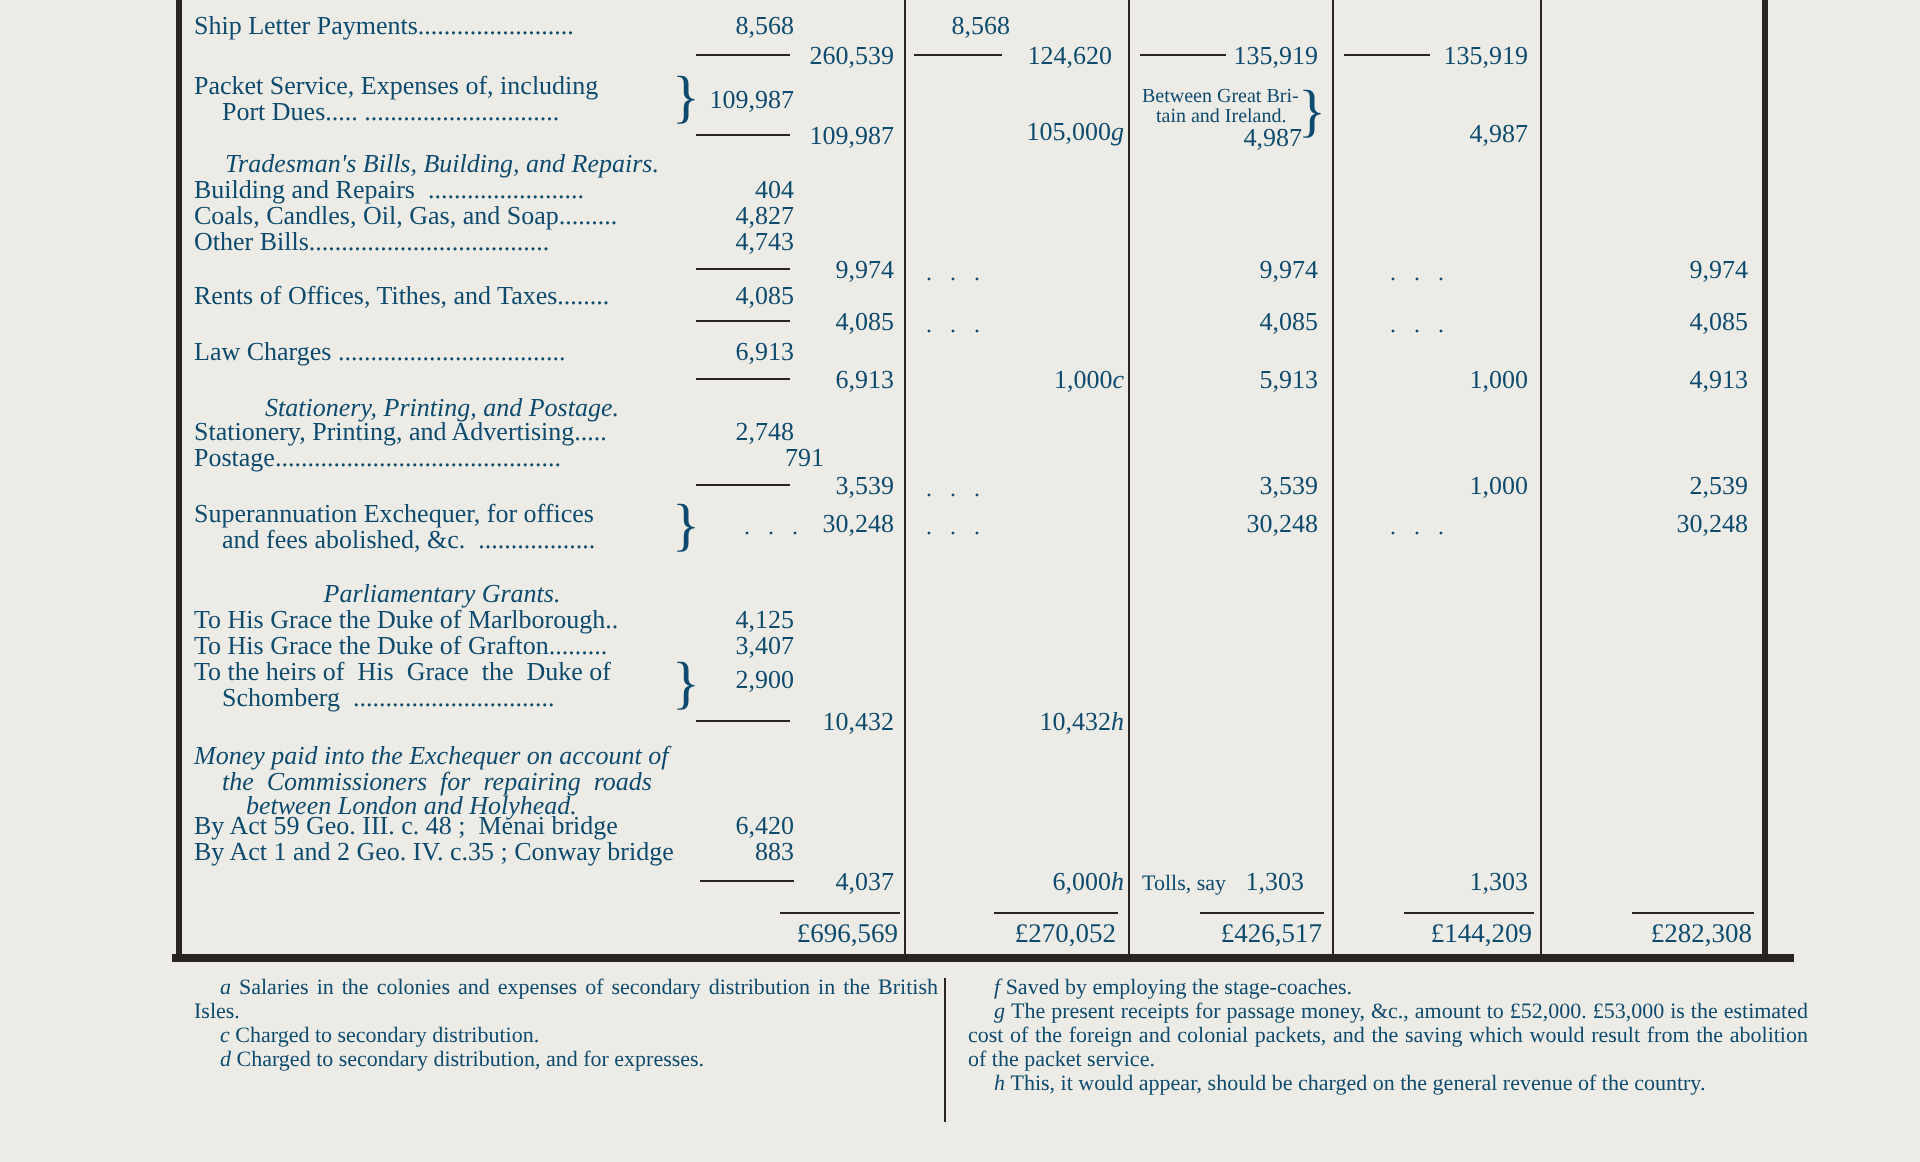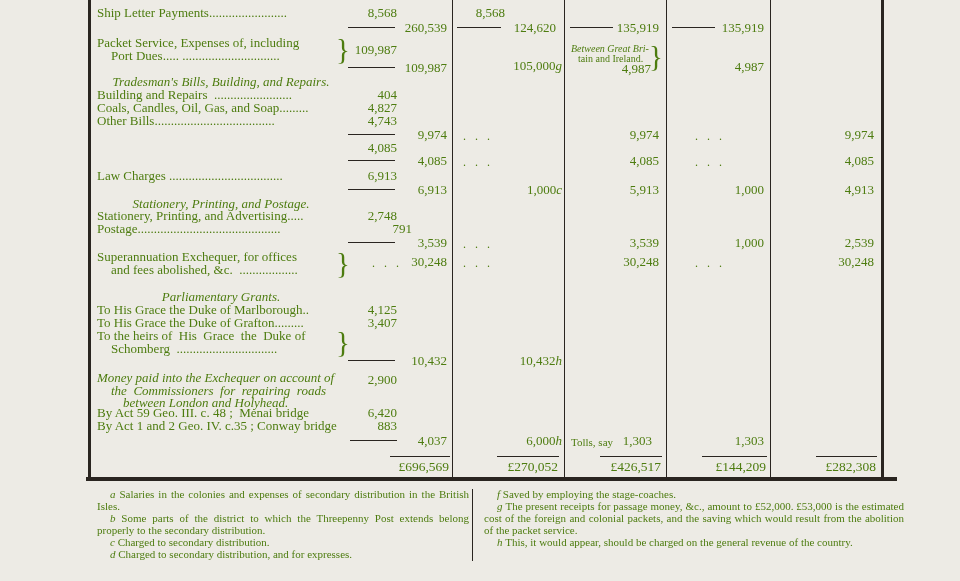--- a/index.html
+++ b/index.html
@@ -1,18 +1,18 @@
 <!DOCTYPE html>
 <html><head>
 <meta charset="utf-8">
 <style>
   html,body{margin:0;padding:0;background:#d8d6d0;}
   .page{
     position:relative;width:960px;height:581px;background:#edebe5;
-    font-family:"Liberation Serif","DejaVu Serif",serif;color:#4d7c0f;
+    font-family:"Liberation Serif","DejaVu Serif",serif;color:#0c4a6e;
     overflow:hidden;
   }
   .t{position:absolute;white-space:pre;font-size:13px;line-height:13px;}
   .rt{position:absolute;white-space:pre;font-size:13px;line-height:13px;text-align:right;}
   .it{font-style:italic;}
   .ctr{width:252px;left:95px;text-align:center;}
   .sm{font-size:10px;line-height:10.5px;}
   .dots{letter-spacing:9px;font-size:12px;}
   .dash{position:absolute;height:1px;background:#2a2520;}
   .hr{position:absolute;background:#2a2520;}
@@ -47,40 +47,41 @@
   <div class="dash" style="left:672px;top:27px;width:43px;"></div>
   <div class="rt" style="right:196px;top:21px;">135,919</div>
 
   <div class="t" style="left:97px;top:36px;">Packet Service, Expenses of, including</div>
   <div class="t" style="left:111px;top:49px;">Port Dues..... ..............................</div>
   <div class="brace" style="left:336px;top:34px;">}</div>
   <div class="rt" style="right:563px;top:43px;">109,987</div>
   <div class="dash" style="left:348px;top:67px;width:47px;"></div>
   <div class="rt" style="right:513px;top:61px;">109,987</div>
   <div class="rt" style="right:398px;top:59px;"><span>105,000</span><i>g</i></div>
-  <div class="t sm" style="left:571px;top:44px;font-style:italic;">Between Great Bri-</div>
+  <div class="t sm" style="left:571px;top:44px;">Between Great Bri-</div>
   <div class="t sm" style="left:578px;top:54px;">tain and Ireland.</div>
   <div class="rt" style="right:309px;top:62px;">4,987</div>
   <div class="brace" style="left:649px;top:41px;">}</div>
   <div class="rt" style="right:196px;top:60px;">4,987</div>
 
   <div class="t" style="left:97px;top:88px;">Building and Repairs  ........................</div>
   <div class="t it ctr" style="top:75px;">Tradesman's Bills, Building, and Repairs.</div>
   <div class="rt" style="right:563px;top:88px;">404</div>
   <div class="t" style="left:97px;top:101px;">Coals, Candles, Oil, Gas, and Soap.........</div>
   <div class="rt" style="right:563px;top:101px;">4,827</div>
   <div class="t" style="left:97px;top:114px;">Other Bills.....................................</div>
   <div class="rt" style="right:563px;top:114px;text-align:center;">4,743</div>
   <div class="dash" style="left:348px;top:134px;width:47px;"></div>
   <div class="rt" style="right:513px;top:128px;">9,974</div>
   <div class="t dots" style="left:463px;top:130px;">...</div>
   <div class="rt" style="right:301px;top:128px;">9,974</div>
   <div class="t dots" style="left:695px;top:130px;">...</div>
   <div class="rt" style="right:86px;top:128px;">9,974</div>
 
+  <div class="t" style="left:97px;top:141px;">Rents of Offices, Tithes, and Taxes........</div>
   <div class="rt" style="right:563px;top:141px;">4,085</div>
   <div class="dash" style="left:348px;top:160px;width:47px;"></div>
   <div class="rt" style="right:513px;top:154px;">4,085</div>
   <div class="t dots" style="left:463px;top:156px;">...</div>
   <div class="rt" style="right:301px;top:154px;">4,085</div>
   <div class="t dots" style="left:695px;top:156px;">...</div>
   <div class="rt" style="right:86px;top:154px;">4,085</div>
 
   <div class="t" style="left:97px;top:169px;">Law Charges ...................................</div>
   <div class="rt" style="right:563px;top:169px;">6,913</div>
@@ -114,21 +115,21 @@
   <div class="rt" style="right:86px;top:255px;">30,248</div>
 
   <div class="t it ctr" style="top:290px;">Parliamentary Grants.</div>
   <div class="t" style="left:97px;top:303px;">To His Grace the Duke of Marlborough..</div>
   <div class="rt" style="right:563px;top:303px;">4,125</div>
   <div class="t" style="left:97px;top:316px;">To His Grace the Duke of Grafton.........</div>
   <div class="rt" style="right:563px;top:316px;">3,407</div>
   <div class="t" style="left:97px;top:329px;">To the heirs of  His  Grace  the  Duke of</div>
   <div class="t" style="left:111px;top:342px;">Schomberg  ...............................</div>
   <div class="brace" style="left:336px;top:327px;">}</div>
-  <div class="rt" style="right:563px;top:333px;margin-top:40px;">2,900</div>
+  <div class="rt" style="right:563px;top:333px;">2,900</div>
   <div class="dash" style="left:348px;top:360px;width:47px;"></div>
   <div class="rt" style="right:513px;top:354px;">10,432</div>
   <div class="rt" style="right:398px;top:354px;"><span>10,432</span><i>h</i></div>
 
   <div class="t it" style="left:97px;top:371px;">Money paid into the Exchequer on account of</div>
   <div class="t it" style="left:111px;top:384px;">the  Commissioners  for  repairing  roads</div>
   <div class="t it" style="left:111px;top:396px;margin-left:12px;">between London and Holyhead.</div>
   <div class="t" style="left:97px;top:406px;">By Act 59 Geo. III. c. 48 ;  Menai bridge</div>
   <div class="rt" style="right:563px;top:406px;">6,420</div>
   <div class="t" style="left:97px;top:419px;">By Act 1 and 2 Geo. IV. c.35 ; Conway bridge</div>
@@ -148,21 +149,20 @@
   <div class="rt tot" style="right:511px;top:460px;">£696,569</div>
   <div class="rt tot" style="right:402px;top:460px;">£270,052</div>
   <div class="rt tot" style="right:299px;top:460px;">£426,517</div>
   <div class="rt tot" style="right:194px;top:460px;">£144,209</div>
   <div class="rt tot" style="right:84px;top:460px;">£282,308</div>
 
   <div class="vr" style="left:472px;top:489px;width:1px;height:72px;"></div>
 
   <div class="fn" style="left:97px;top:489px;width:372px;">
     <p><i>a</i>&nbsp;<span>Salaries in the colonies and expenses of secondary distribution in the British Isles.</span></p>
-    <p><i>b</i>&nbsp;<span>Some parts of the district to which the Threepenny Post extends belong properly to the secondary distribution.</span></p>
     <p><i>c</i>&nbsp;<span>Charged to secondary distribution.</span></p>
     <p><i>d</i>&nbsp;<span>Charged to secondary distribution, and for expresses.</span></p>
   </div>
 
   <div class="fn" style="left:484px;top:489px;width:420px;">
     <p><i>f</i>&nbsp;<span>Saved by employing the stage-coaches.</span></p>
     <p><i>g</i>&nbsp;<span>The present receipts for passage money, &amp;c., amount to £52,000.  £53,000 is the estimated cost of the foreign and colonial packets, and the saving which would result from the abolition of the packet service.</span></p>
     <p><i>h</i>&nbsp;<span>This, it would appear, should be charged on the general revenue of the country.</span></p>
   </div>
 

